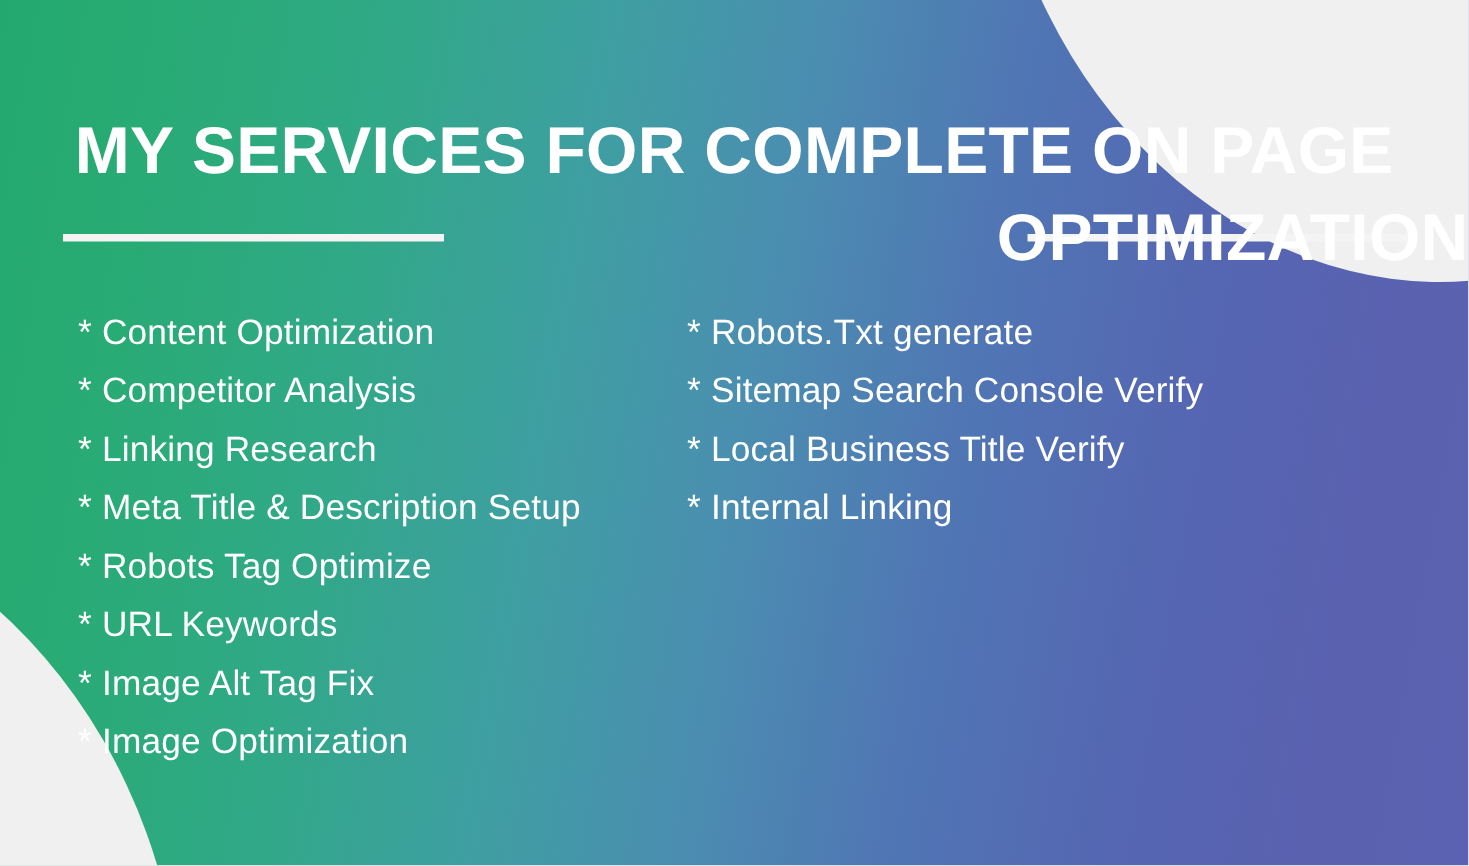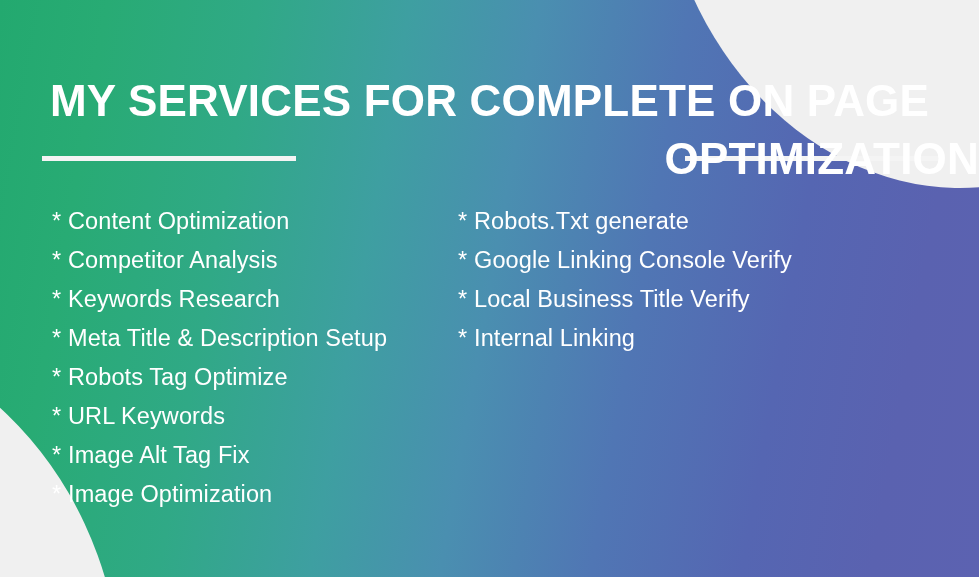--- a/index.html
+++ b/index.html
@@ -154,31 +154,31 @@
         <div class="rule" id="rule-right"></div>
         <div class="headline" id="headline-line2">OPTIMIZATION</div>
       </div>
     </div>
 
     <div id="services">
 
       <div class="service-column" id="column-left">
         <div class="service-item"><span class="bullet">*</span><span>Content Optimization</span></div>
         <div class="service-item"><span class="bullet">*</span><span>Competitor Analysis</span></div>
-        <div class="service-item"><span class="bullet">*</span><span>Keywords Research</span></div>
+        <div class="service-item"><span class="bullet">*</span><span>Linking Research</span></div>
         <div class="service-item"><span class="bullet">*</span><span>Meta Title &amp; Description Setup</span></div>
         <div class="service-item"><span class="bullet">*</span><span>Robots Tag Optimize</span></div>
         <div class="service-item"><span class="bullet">*</span><span>URL Keywords</span></div>
         <div class="service-item"><span class="bullet">*</span><span>Image Alt Tag Fix</span></div>
         <div class="service-item"><span class="bullet">*</span><span>Image Optimization</span></div>
       </div>
 
       <div class="service-column" id="column-right">
         <div class="service-item"><span class="bullet">*</span><span>Robots.Txt generate</span></div>
-        <div class="service-item"><span class="bullet">*</span><span>Google Linking Console Verify</span></div>
+        <div class="service-item"><span class="bullet">*</span><span>Sitemap Search Console Verify</span></div>
         <div class="service-item"><span class="bullet">*</span><span>Local Business Title Verify</span></div>
         <div class="service-item"><span class="bullet">*</span><span>Internal Linking</span></div>
       </div>
 
     </div>
 
   </div>
 </div>
 
 </body></html>

